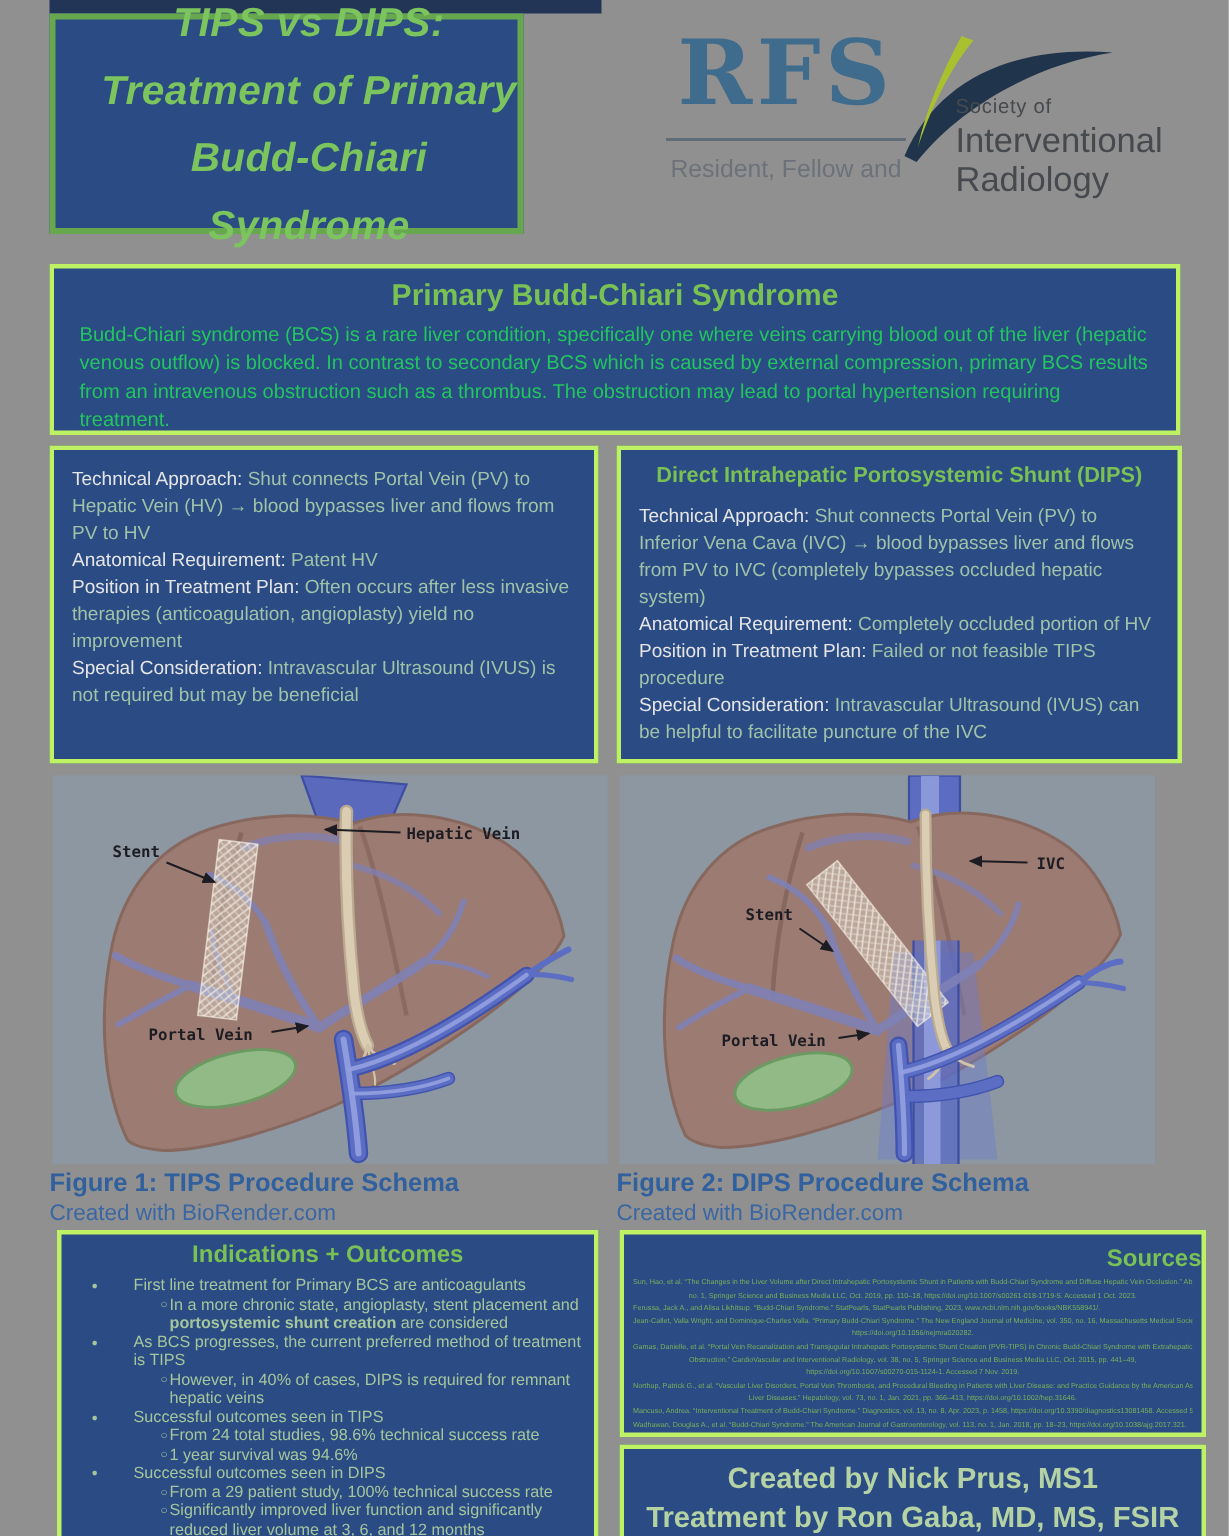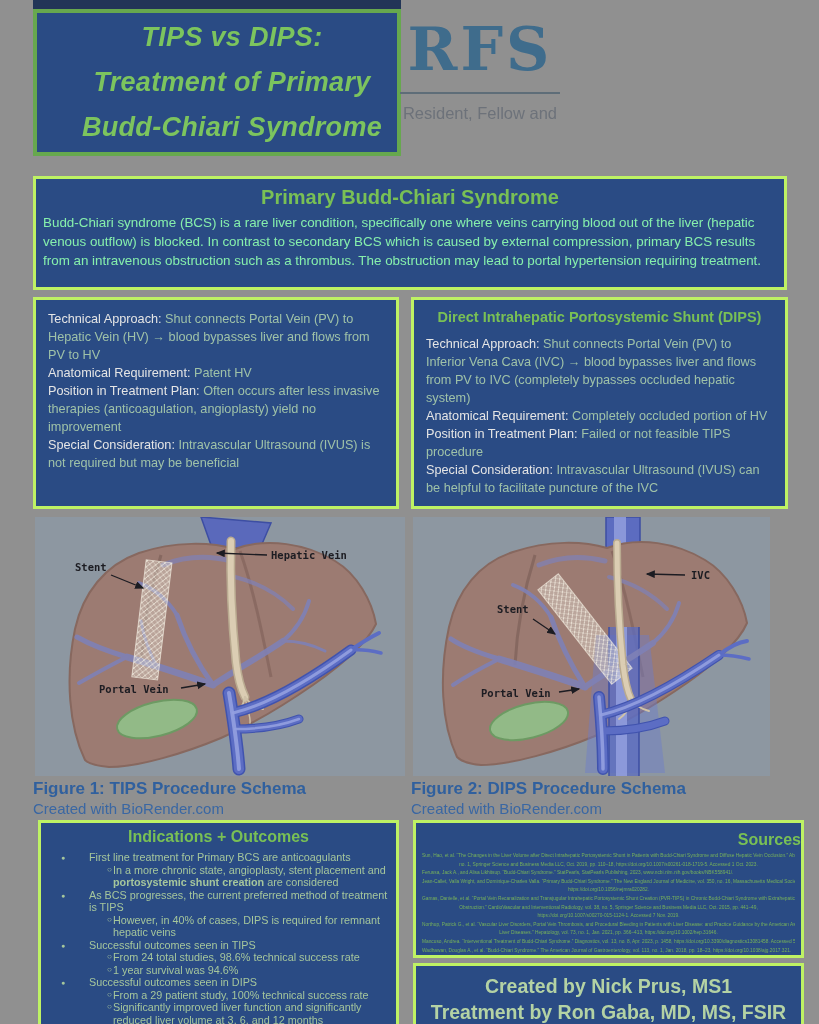--- a/index.html
+++ b/index.html
@@ -1,43 +1,43 @@
 <!DOCTYPE html>
 <html><head>
 <meta charset="utf-8">
 <style>
   html,body{margin:0;padding:0;}
   #poster{position:relative;width:819px;height:1024px;background:#909090;overflow:hidden;
           font-family:"Liberation Sans",sans-serif;}
 
   
   .title-strip{position:absolute;left:33px;top:0;width:368px;height:9px;background:#223557;}
-  .title-box{position:absolute;left:33px;top:9px;width:368px;height:147px;background:#2a4b84;
+  .title-box{position:absolute;left:33px;top:9px;width:316px;height:147px;background:#2a4b84;
              border:4px solid #67a84e;box-sizing:border-box;display:flex;flex-direction:column;
              justify-content:center;text-align:center;padding-left:30px;}
   .title-line{font-size:27px;line-height:45px;font-weight:bold;font-style:italic;color:#7cc45e;
               letter-spacing:.3px;}
 
-  .rfs{position:absolute;left:392px;top:10px;width:176px;text-align:center;}
+  .rfs{position:absolute;left:436px;top:10px;width:176px;text-align:center;}
   .rfs-acronym{font-family:"DejaVu Serif",serif;font-weight:bold;font-size:60px;line-height:78px;
                color:#3f6c8c;letter-spacing:3px;}
   .rfs-rule{height:2px;background:#5e6d78;margin:4px 8px 9px;}
   .rfs-subtitle{font-size:16.5px;line-height:21px;color:#6d727a;}
 
   .sir{position:absolute;left:597px;top:22px;width:222px;height:125px;}
   .sir-swoosh{position:absolute;left:0;top:0;}
   .sir-text{position:absolute;left:40px;top:40px;color:#46494d;}
   .sir-line1{font-size:13.5px;line-height:18px;letter-spacing:.5px;}
   .sir-line2,.sir-line3{font-size:23px;line-height:26px;}
 
   
   .box{position:absolute;background:#2a4b84;border:3px solid #bef264;box-sizing:border-box;}
   .intro-box{left:33px;top:176px;width:754px;height:114px;}
   .intro-heading{margin-top:7px;text-align:center;font-size:20px;font-weight:bold;color:#79c055;}
-  .intro-body{margin:4px 7px 0;font-size:13.4px;line-height:19px;color:#86efac;}
+  .intro-body{margin:4px 17px 0;font-size:13.4px;line-height:19px;color:#22c55e;}
 
   .tips-box{left:33px;top:297px;width:366px;height:212px;}
   .dips-box{left:411px;top:297px;width:377px;height:212px;}
   .shunt-heading{margin:9px 6px 0;text-align:center;font-size:14.5px;font-weight:bold;color:#79c055;}
   .detail-list{margin:10px 12px 0;font-size:12.7px;line-height:18px;color:#9fc2a8;}
   .detail .lbl{font-weight:normal;color:#e5e5e5;}
 
   
   .fig-panel{position:absolute;background:#8d97a1;}
   .fig1{left:35px;top:517px;width:370px;height:259px;}
@@ -85,20 +85,31 @@
 
   <div class="rfs">
     <div class="rfs-acronym">RFS</div>
     <div class="rfs-rule"></div>
     <div class="rfs-subtitle">
 
     <div>Resident, Fellow and</div>
       </div>
   </div>
 
+  <div class="sir">
+    <svg class="sir-swoosh" width="222" height="125" viewBox="0 0 222 125">
+      <path d="M6,82 C28,30 80,8 145,13 C98,20 46,46 14,86 Z" fill="#20354c"></path>
+      <path d="M44,2 C31,26 20,52 15,76 C23,52 36,24 52,5 Z" fill="#a9c02f"></path>
+    </svg>
+    <div class="sir-text">
+      <div class="sir-line1">Society of</div>
+      <div class="sir-line2">Interventional</div>
+      <div class="sir-line3">Radiology</div>
+    </div>
+  </div>
 
   <div class="box intro-box">
     <div class="intro-heading">Primary Budd-Chiari Syndrome</div>
     <div class="intro-body">Budd-Chiari syndrome (BCS) is a rare liver condition, specifically one where veins carrying blood out of the liver (hepatic venous outflow) is blocked. In contrast to secondary BCS which is caused by external compression, primary BCS results from an intravenous obstruction such as a thrombus. The obstruction may lead to portal hypertension requiring treatment.</div>
   </div>
 
   <div class="box tips-box">
     <div class="detail-list">
 
         <div class="detail"><span class="lbl">Technical Approach:</span><span class="txt"> Shut connects Portal Vein (PV) to Hepatic Vein (HV) → blood bypasses liver and flows from PV to HV</span></div>

